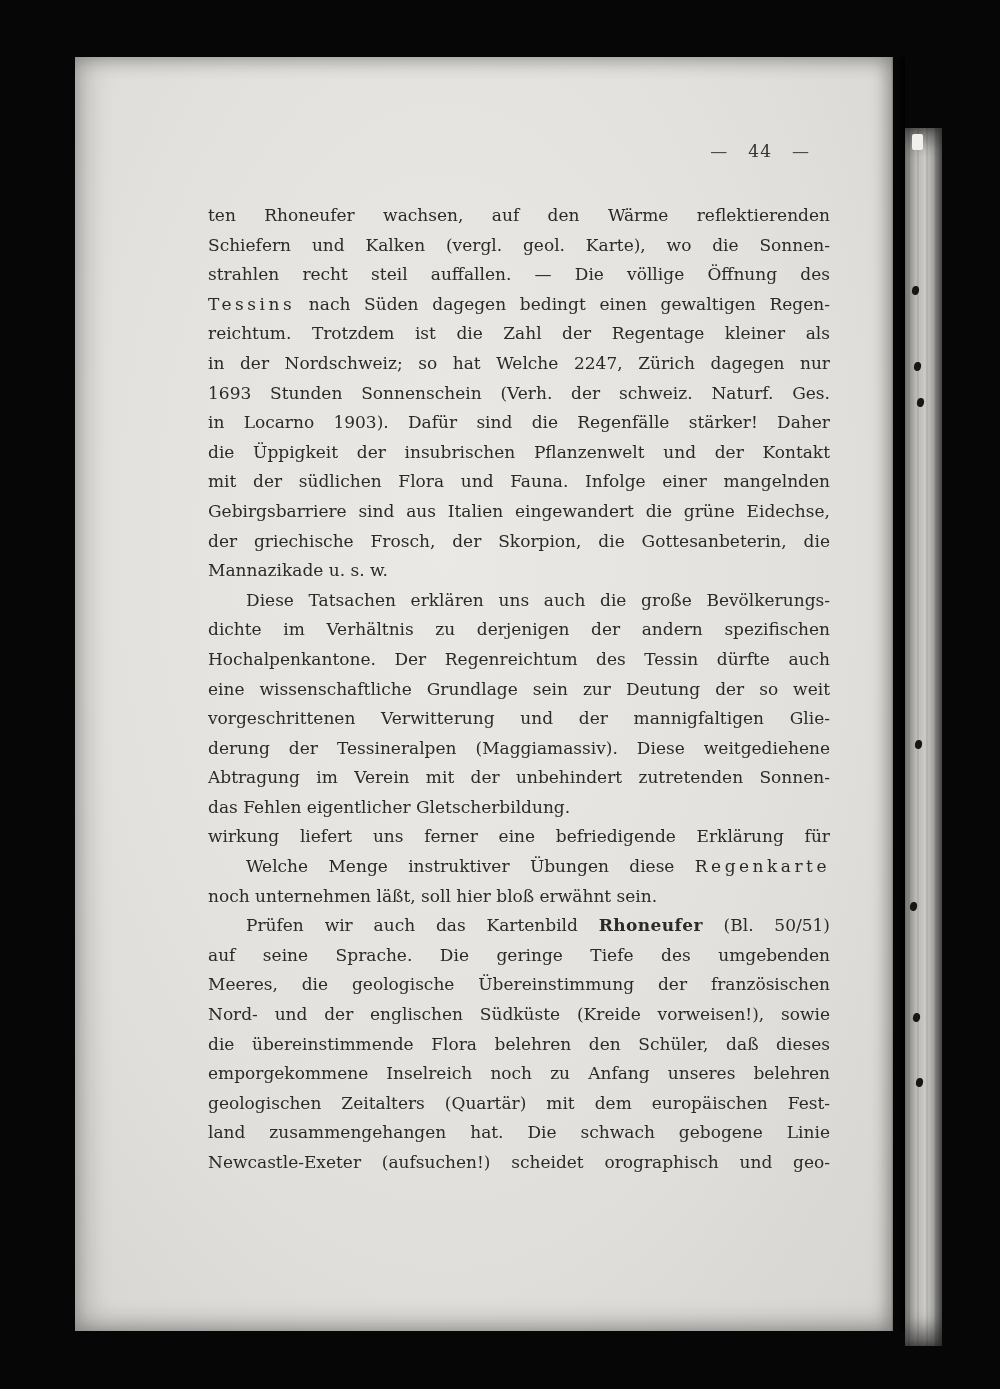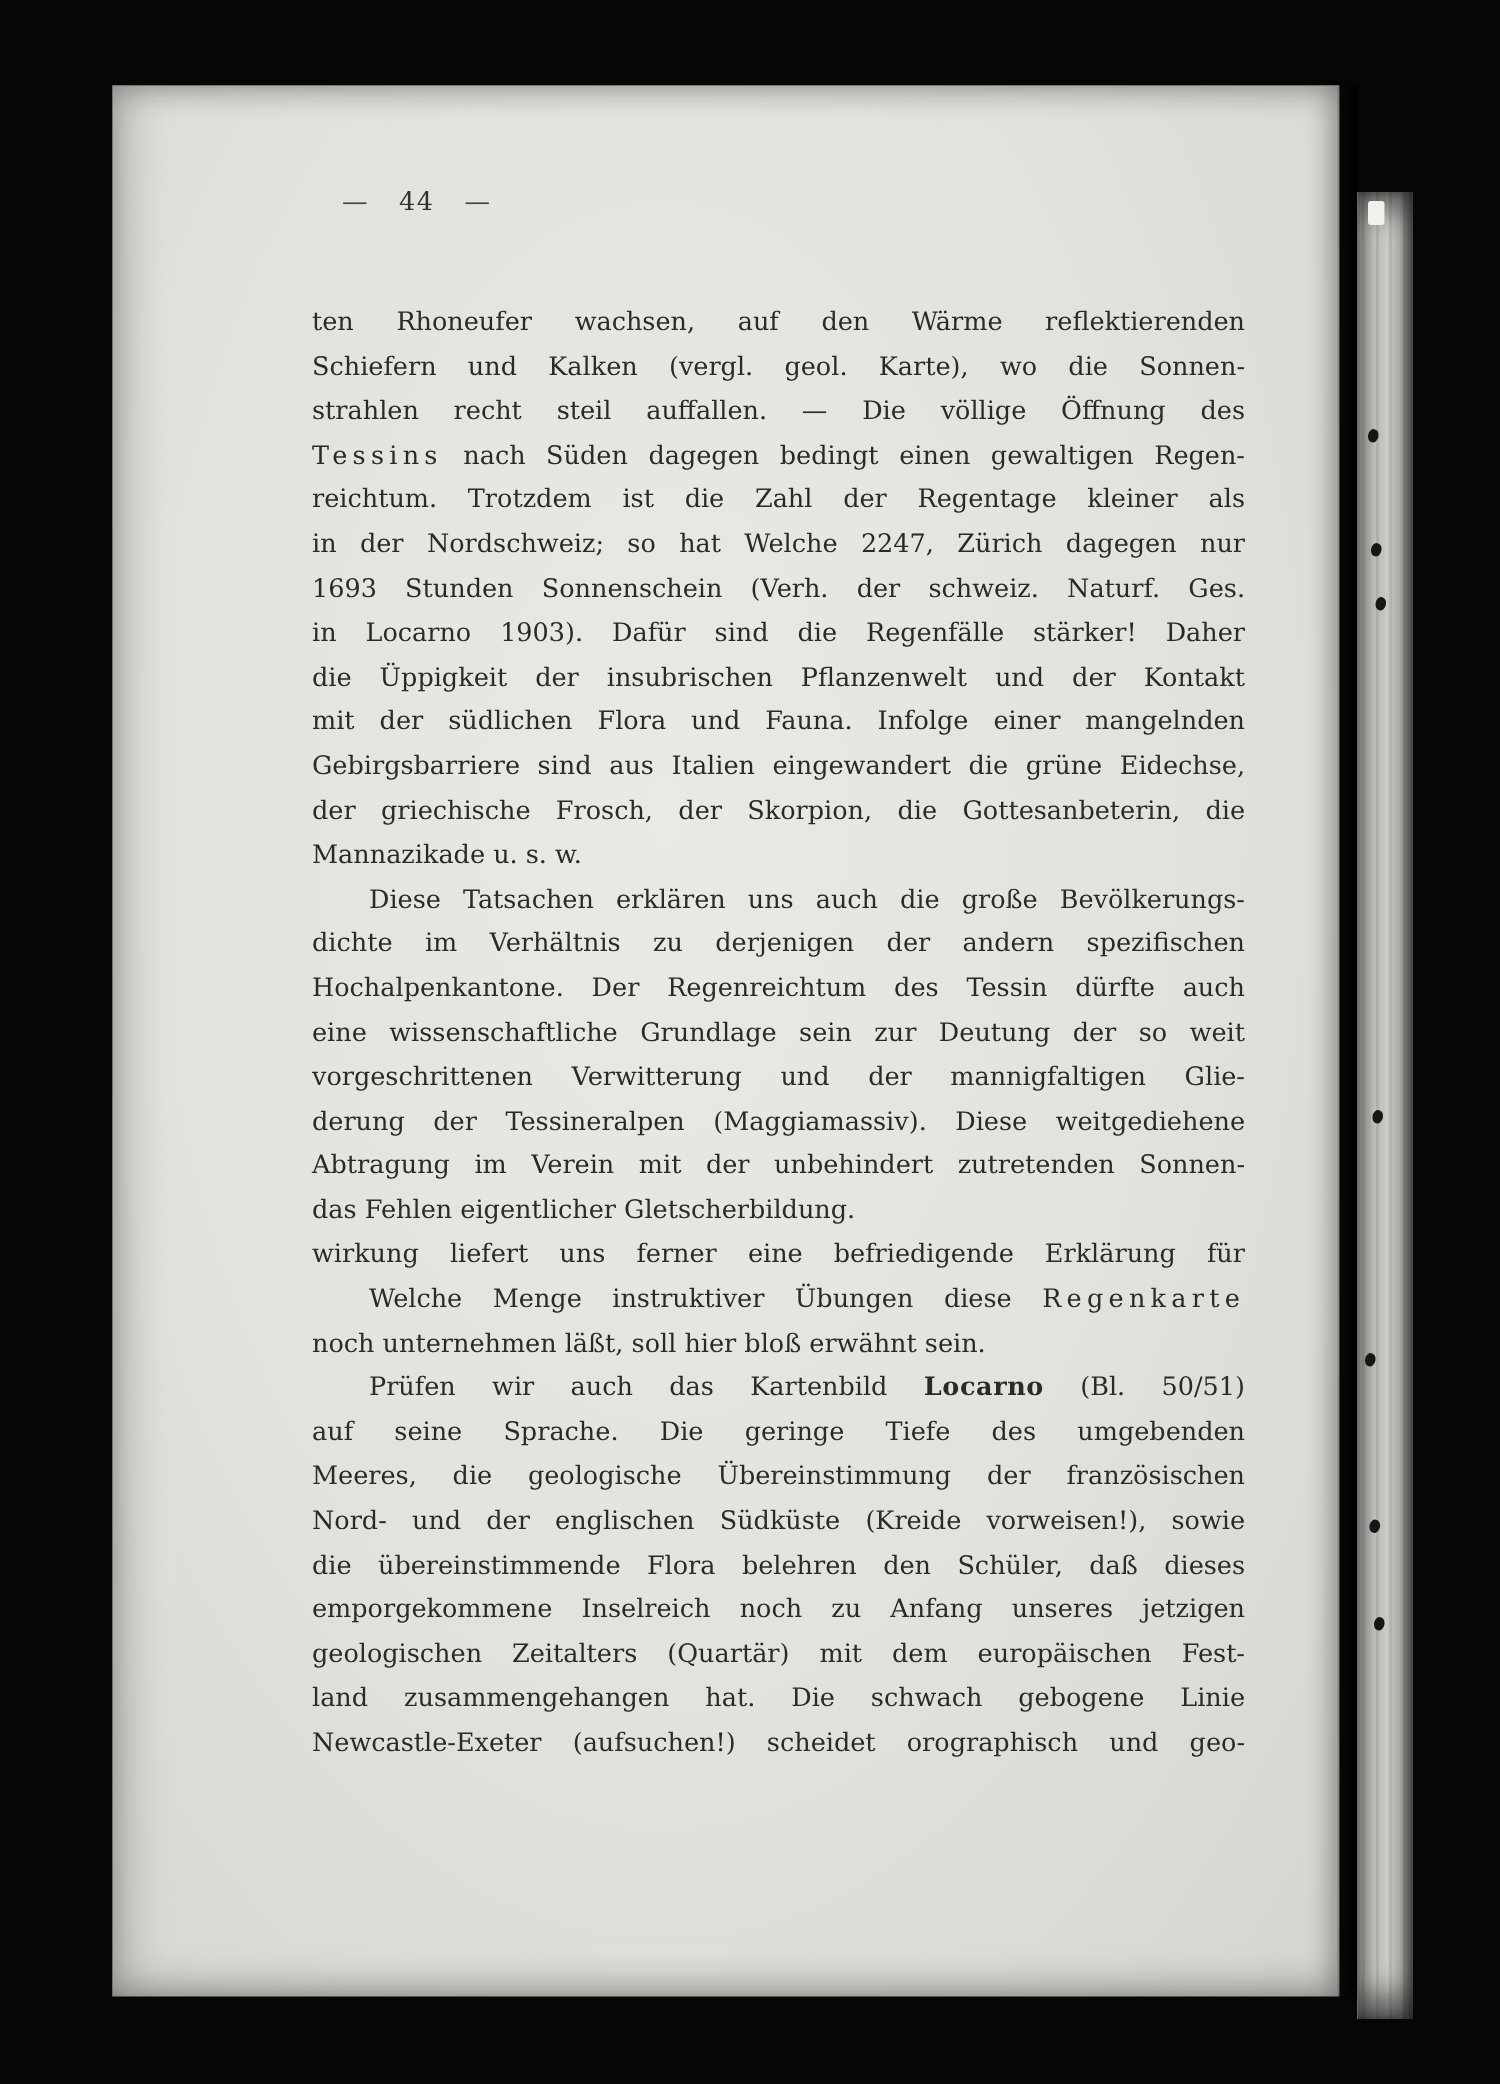--- a/index.html
+++ b/index.html
@@ -66,23 +66,23 @@
     height: 9px;
     background: #161616;
     border-radius: 50%;
     transform: rotate(12deg);
   }
 
   
   .pagenum {
     position: absolute;
     left: 133px;
-    top: 68px;
+    top: 84px;
     width: 622px;
-    text-align: left;
+    text-align: right;
     font-size: 17px;
     color: #34332f;
     letter-spacing: 1px;
   }
   .pagenum .dash { margin: 0 20px; color: #45443f; }
 
   
   .text-block {
     position: absolute;
     left: 133px;
@@ -128,26 +128,26 @@
       <div class="line"><span>dichte im Verhältnis zu derjenigen der andern spezifischen</span></div>
       <div class="line"><span>Hochalpenkantone. Der Regenreichtum des Tessin dürfte auch</span></div>
       <div class="line"><span>eine wissenschaftliche Grundlage sein zur Deutung der so weit</span></div>
       <div class="line"><span>vorgeschrittenen Verwitterung und der mannigfaltigen Glie-</span></div>
       <div class="line"><span>derung der Tessineralpen (Maggiamassiv). Diese weitgediehene</span></div>
       <div class="line"><span>Abtragung im Verein mit der unbehindert zutretenden Sonnen-</span></div>
       <div class="line last"><span>das Fehlen eigentlicher Gletscherbildung.</span></div>
       <div class="line"><span>wirkung liefert uns ferner eine befriedigende Erklärung für</span></div>
       <div class="line indent"><span>Welche Menge instruktiver Übungen diese </span><span class="sperr">Regenkarte</span></div>
       <div class="line last"><span>noch unternehmen läßt, soll hier bloß erwähnt sein.</span></div>
-      <div class="line indent"><span>Prüfen wir auch das Kartenbild </span><span class="bold">Locarno</span><span> (Bl. 50/51)</span></div>
+      <div class="line indent"><span>Prüfen wir auch das Kartenbild </span><span class="bold">Rhoneufer</span><span> (Bl. 50/51)</span></div>
       <div class="line"><span>auf seine Sprache. Die geringe Tiefe des umgebenden</span></div>
       <div class="line"><span>Meeres, die geologische Übereinstimmung der französischen</span></div>
       <div class="line"><span>Nord- und der englischen Südküste (Kreide vorweisen!), sowie</span></div>
       <div class="line"><span>die übereinstimmende Flora belehren den Schüler, daß dieses</span></div>
-      <div class="line"><span>emporgekommene Inselreich noch zu Anfang unseres jetzigen</span></div>
+      <div class="line"><span>emporgekommene Inselreich noch zu Anfang unseres belehren</span></div>
       <div class="line"><span>geologischen Zeitalters (Quartär) mit dem europäischen Fest-</span></div>
       <div class="line"><span>land zusammengehangen hat. Die schwach gebogene Linie</span></div>
       <div class="line"><span>Newcastle-Exeter (aufsuchen!) scheidet orographisch und geo-</span></div>
     </div>
 </div>
 
 <div class="gutter"></div>
 <div class="edge-strip"></div>
 <div class="edge-notch"></div>
 <div id="marks">

